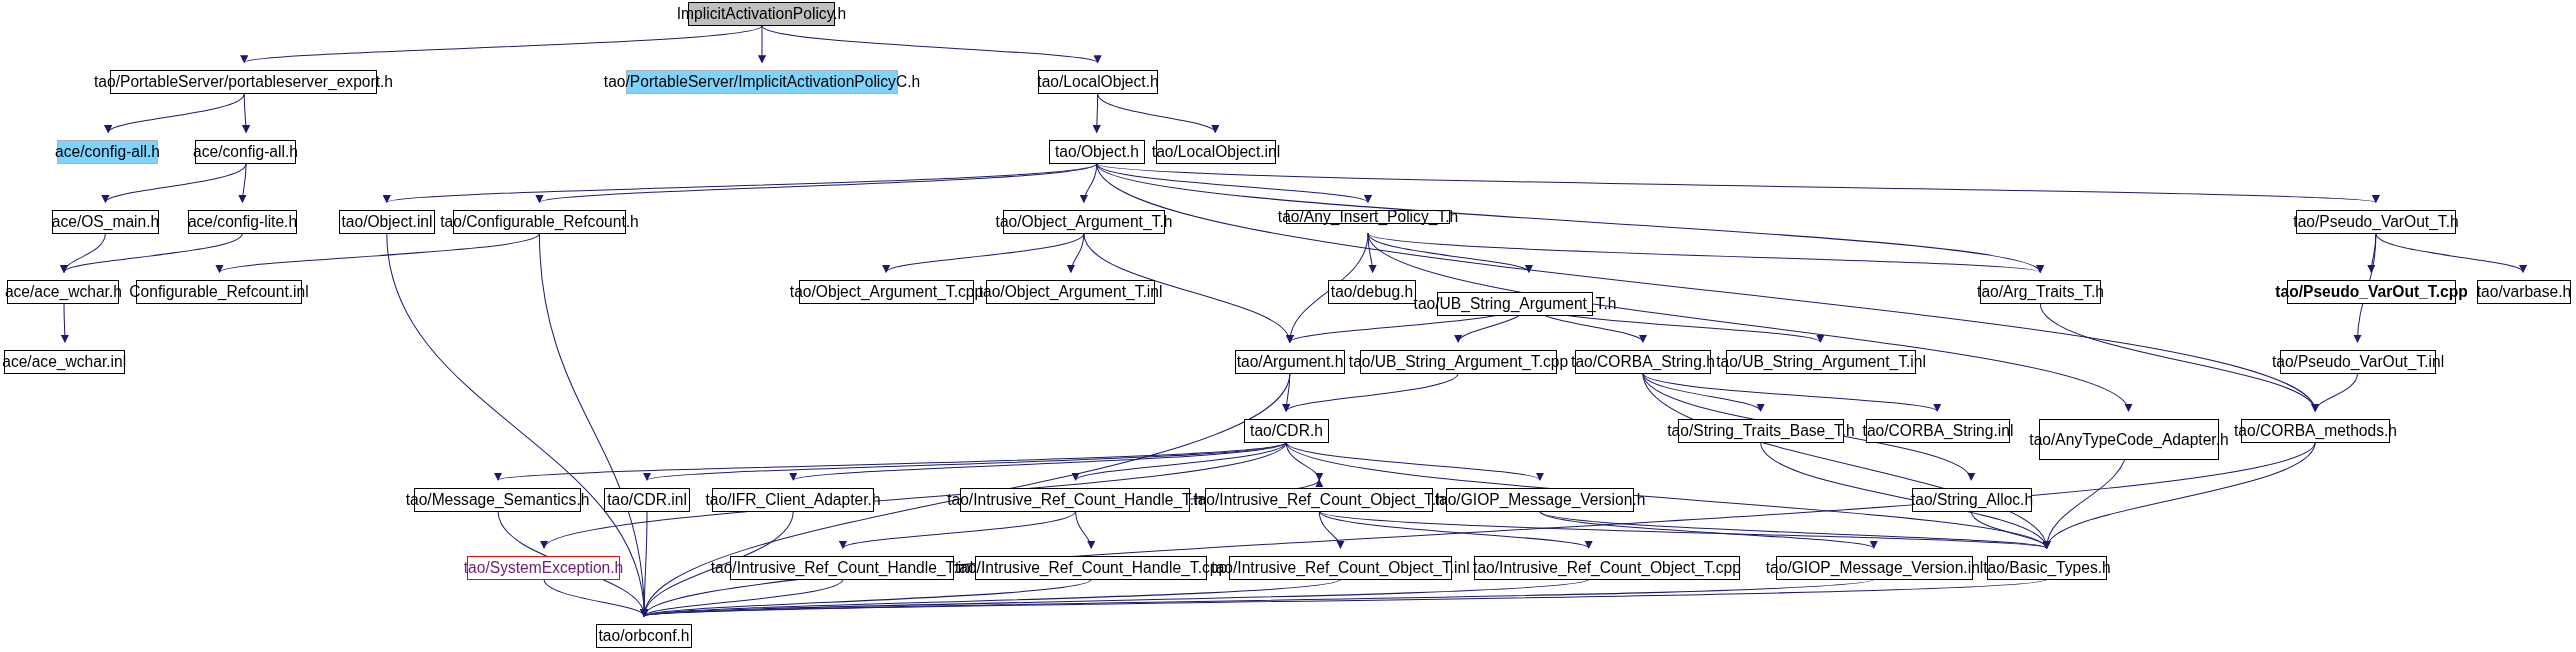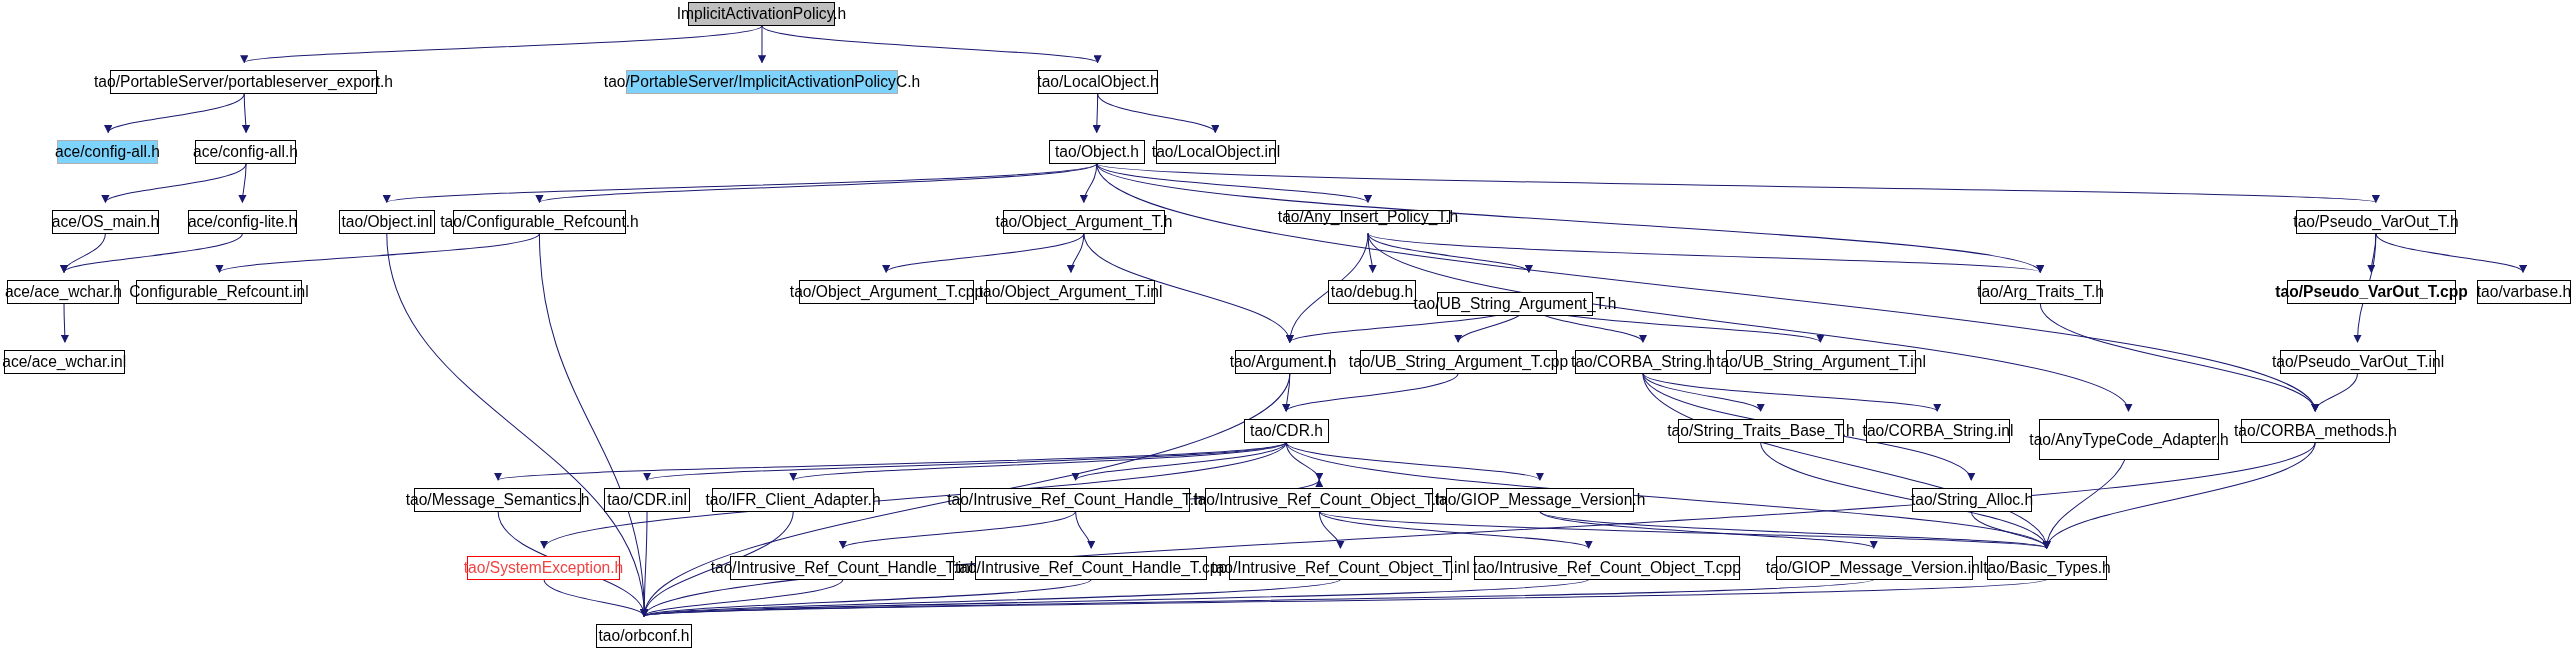--- a/index.html
+++ b/index.html
@@ -3,21 +3,21 @@
 <meta charset="utf-8">
 <style>
   html,body{margin:0;padding:0;background:#ffffff;}
   #root{position:relative;width:2576px;height:652px;background:#ffffff;
         font-family:"Liberation Sans","DejaVu Sans",sans-serif;overflow:hidden;}
   .node{position:absolute;box-sizing:border-box;display:flex;align-items:center;
         justify-content:center;white-space:nowrap;background:#ffffff;
         border:0.9px solid #000000;color:#000000;font-size:15.6px;line-height:1;}
   .node.root{background:#bfbfbf;border:0.9px solid #000000;}
   .node.ext{border:0.9px solid #b0b0b0;background:#7dd3fc;}
-  .node.warn{border:0.9px solid #ff0000;color:#ef4444;}
+  .node.warn{border:0.9px solid #ff0000;color:#701a75;}
   #edges{position:absolute;left:0;top:0;width:2576px;height:652px;pointer-events:none;}
 </style>
 </head>
 <body>
 
 <div id="root">
   <svg id="edges" viewBox="0 0 2800 709" xmlns="http://www.w3.org/2000/svg">
     <defs>
       <marker id="ah" markerWidth="9" markerHeight="9" refX="8" refY="4.5" orient="auto" markerUnits="userSpaceOnUse">
         <path d="M0,0 L9,4.5 L0,9 z" fill="#191970"></path>
@@ -122,21 +122,21 @@
       <div class="node" style="left: 7.4px; top: 280px; width: 112px; height: 24px;">ace/ace_wchar.h</div>
       <div class="node" style="left: 136px; top: 280px; width: 166px; height: 24px;">Configurable_Refcount.inl</div>
       <div class="node" style="left: 799px; top: 280px; width: 175px; height: 24px;">tao/Object_Argument_T.cpp</div>
       <div class="node" style="left: 986px; top: 280px; width: 169px; height: 24px;">tao/Object_Argument_T.inl</div>
       <div class="node" style="left: 1328px; top: 280px; width: 88px; height: 24px;">tao/debug.h</div>
       <div class="node" style="left: 1437px; top: 280px; width: 156px; height: 24px; margin-top: 12px;">tao/UB_String_Argument_T.h</div>
       <div class="node" style="left: 1980px; top: 280px; width: 121px; height: 24px;">tao/Arg_Traits_T.h</div>
       <div class="node" style="left: 2287px; top: 280px; width: 169px; height: 24px; font-weight: bold;">tao/Pseudo_VarOut_T.cpp</div>
       <div class="node" style="left: 2477px; top: 280px; width: 94px; height: 24px;">tao/varbase.h</div>
       <div class="node" style="left: 3.7px; top: 350px; width: 121px; height: 24px;">ace/ace_wchar.inl</div>
-      <div class="node" style="left: 1235px; top: 350px; width: 96px; height: 24px;">tao/Argument.h</div>
+      <div class="node" style="left: 1235px; top: 350px; width: 110px; height: 24px;">tao/Argument.h</div>
       <div class="node" style="left: 1360px; top: 350px; width: 197px; height: 24px;">tao/UB_String_Argument_T.cpp</div>
       <div class="node" style="left: 1575px; top: 350px; width: 136px; height: 24px;">tao/CORBA_String.h</div>
       <div class="node" style="left: 1726px; top: 350px; width: 190px; height: 24px;">tao/UB_String_Argument_T.inl</div>
       <div class="node" style="left: 2280px; top: 350px; width: 156px; height: 24px;">tao/Pseudo_VarOut_T.inl</div>
       <div class="node" style="left: 1244px; top: 419px; width: 85px; height: 24px;">tao/CDR.h</div>
       <div class="node" style="left: 1678px; top: 419px; width: 166px; height: 24px;">tao/String_Traits_Base_T.h</div>
       <div class="node" style="left: 1866px; top: 419px; width: 144px; height: 24px;">tao/CORBA_String.inl</div>
       <div class="node" style="left: 2039px; top: 419px; width: 180px; height: 41px;">tao/AnyTypeCode_Adapter.h</div>
       <div class="node" style="left: 2241px; top: 419px; width: 149px; height: 24px;">tao/CORBA_methods.h</div>
       <div class="node" style="left: 414px; top: 488px; width: 167px; height: 24px;">tao/Message_Semantics.h</div>

